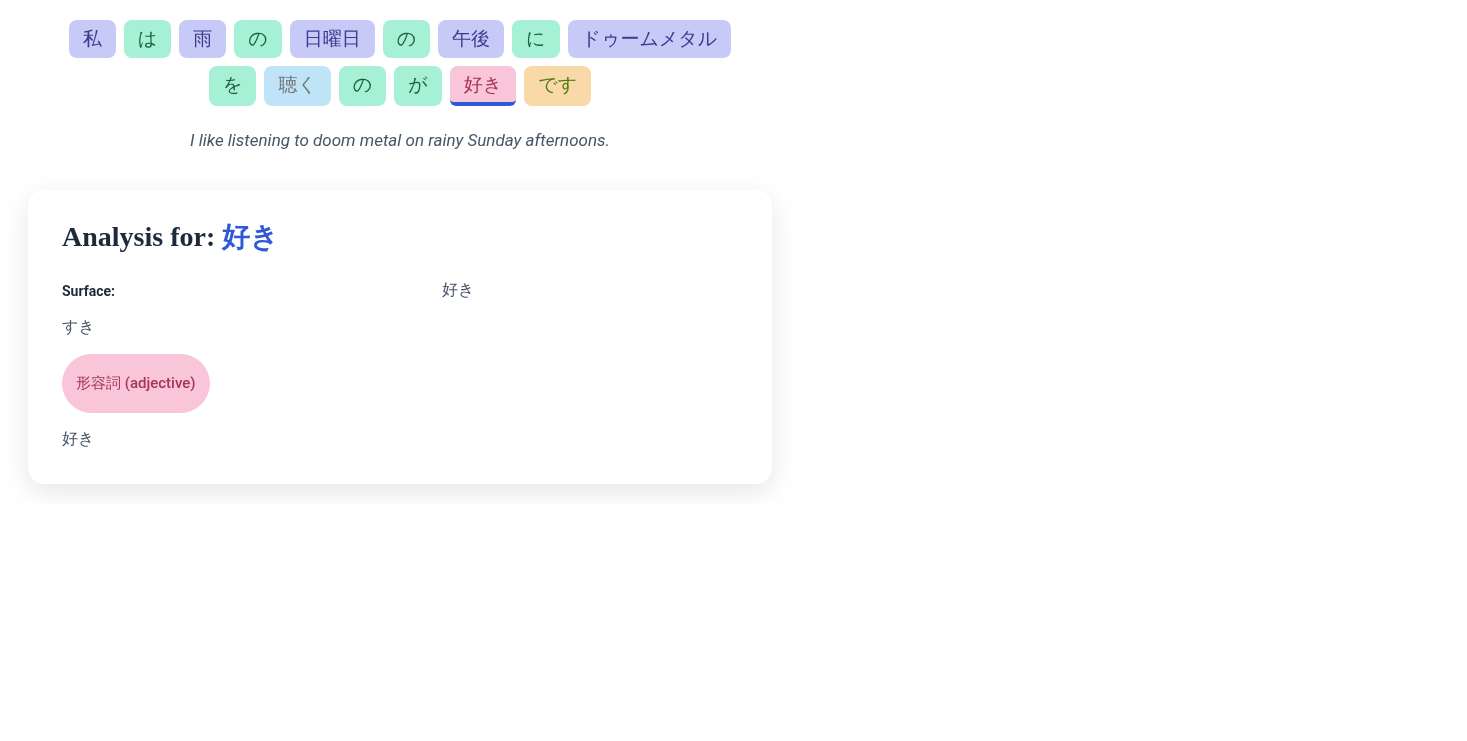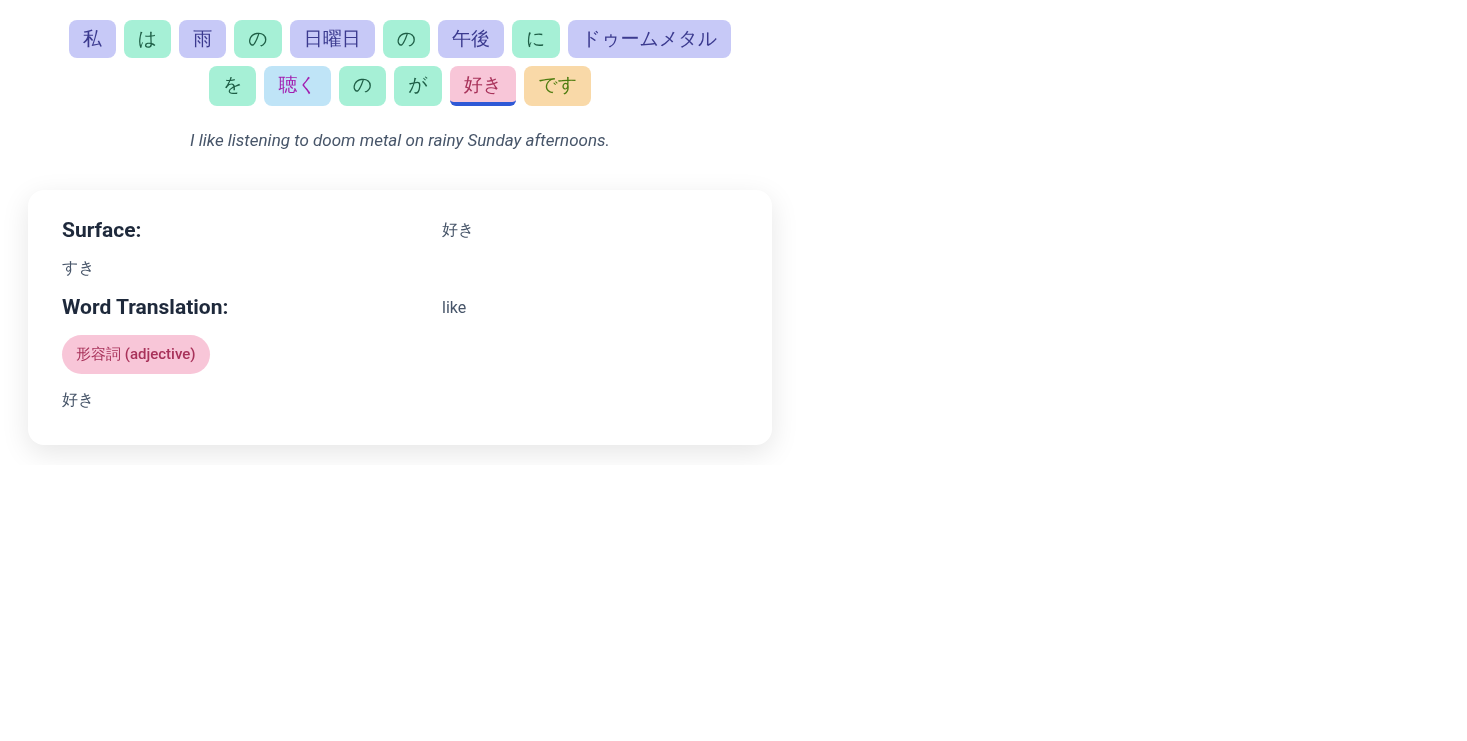--- a/index.html
+++ b/index.html
@@ -26,21 +26,21 @@
   .token {
     padding: 6px 14px;
     border-radius: 8px;
     font-size: 19px;
     font-weight: 500;
     cursor: pointer;
     white-space: nowrap;
   }
   .token.noun      { background: #c7c9f7; color: #3b3a8f; }
   .token.particle  { background: #a6f0d6; color: #1e5e46; }
-  .token.verb      { background: #bfe4f7; color: #a21caf; }
+  .token.verb      { background: #bfe4f7; color: #737373; }
   .token.adjective { background: #f8c6d8; color: #a8325a; }
   .token.aux       { background: #f9d9a8; color: #4d7c0f; }
   .token.selected {
     border-bottom: 4px solid #2f59d6;
     border-radius: 8px 8px 6px 6px;
     padding-bottom: 4px;
   }
   .translation {
     text-align: center;
     font-style: italic;
@@ -63,31 +63,31 @@
   }
   .card h2 .highlight {
     color: #2f59d6;
   }
   .rows { display: flex; flex-direction: column; gap: 16px; }
   .row { display: flex; align-items: center; }
   .label {
     width: 380px;
     font-weight: 700;
     color: #1e293b;
-    font-size: 21px;
+    font-size: 14px;
   }
   .value {
     color: #475569;
     font-size: 16px;
   }
   .pos-chip {
     display: inline-block;
     background: #f8c6d8;
     color: #a8325a;
-    padding: 10px 14px;
+    padding: 20px 14px;
     border-radius: 999px;
     font-size: 15px;
     font-weight: 500;
   }
 </style>
 </head>
 <body>
 
 <div class="container">
 
@@ -105,31 +105,30 @@
       <span class="token verb">聴く</span>
       <span class="token particle">の</span>
       <span class="token particle">が</span>
       <span class="token adjective selected">好き</span>
       <span class="token aux">です</span>
     </div>
 
   <div class="translation">I like listening to doom metal on rainy Sunday afternoons.</div>
 
   <div class="card">
+    <h2>
+      <span>Analysis for: </span><span class="highlight">好き</span>
+    </h2>
     <div class="rows">
       <div class="row">
         <div class="label">Surface:</div>
         <div class="value">好き</div>
       </div>
       <div class="row">
         <div class="value">すき</div>
-      </div>
-      <div class="row">
-        <div class="label">Word Translation:</div>
-        <div class="value">like</div>
       </div>
       <div class="row">
         <div class="value">
           <span class="pos-chip">形容詞 (adjective)</span>
         </div>
       </div>
       <div class="row">
         <div class="value">好き</div>
       </div>
     </div>

